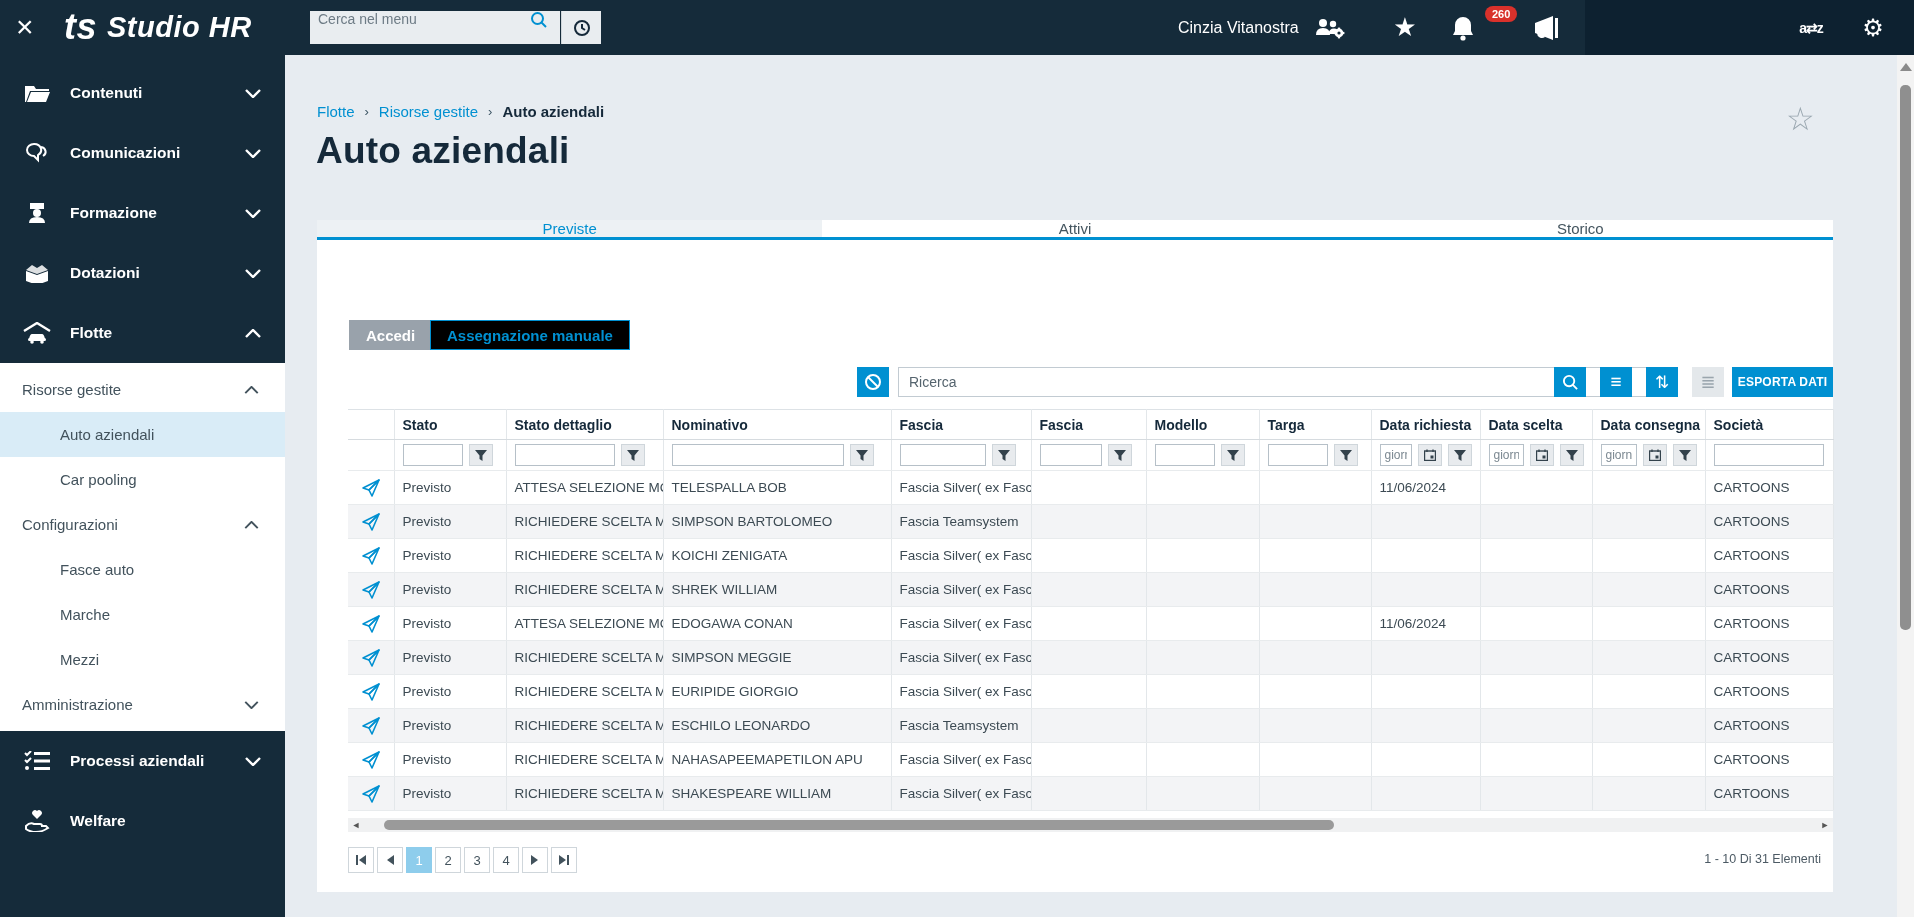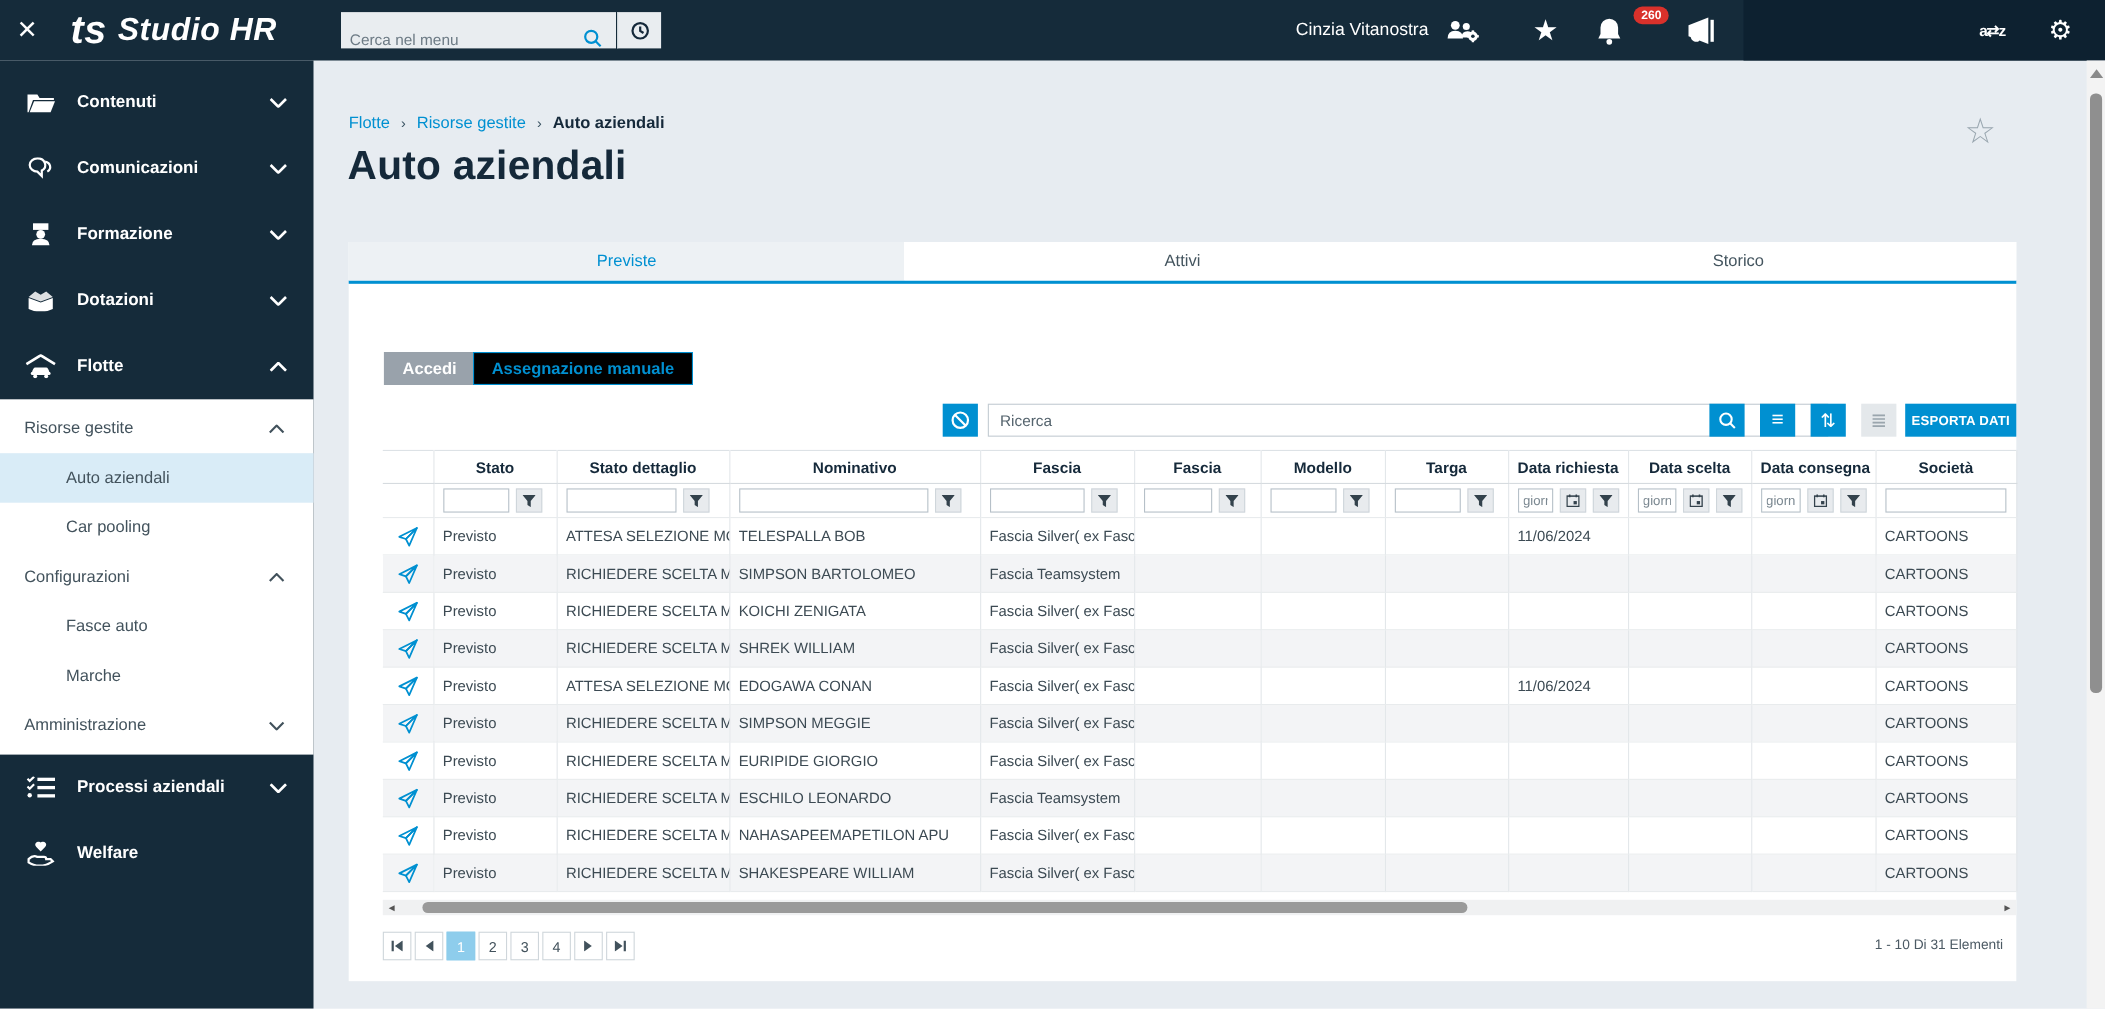--- a/index.html
+++ b/index.html
@@ -5,21 +5,21 @@
   * { box-sizing: border-box; margin:0; padding:0; }
   html,body { width:1914px; height:917px; overflow:hidden; }
   body { font-family:"Liberation Sans", sans-serif; background:#e7ecf1; position:relative; }
 
   
   .topbar { position:absolute; top:0; left:0; width:1914px; height:55px; background:#152b3a; z-index:50; }
   .topbar-dark-seg { position:absolute; top:0; left:1585px; width:329px; height:55px; background:#0d2130; }
   .tb-close { position:absolute; left:16px; top:7px; color:#fff; font-size:30px; font-weight:400; cursor:pointer; line-height:40px; }
   .tb-logo { position:absolute; left:64px; top:6px; color:#fff; font-style:italic; font-weight:bold; font-size:29px; letter-spacing:0.5px; display:flex; align-items:center; gap:10px; }
   .tb-logo .ts-glyph { font-size:36px; font-weight:900;text-align:center; }
-  .tb-search { position:absolute; left:310px; top:11px; width:250px; height:33px; background:#e9edf0; display:flex; align-items:flex-end; }
+  .tb-search { position:absolute; left:310px; top:11px; width:250px; height:33px; background:#e9edf0; display:flex; align-items:flex-start; }
   .tb-search input { flex:1; border:none; background:transparent; outline:none; padding:0 8px; font-size:14px; color:#3c4a53; }
   .tb-search input::placeholder { color:#6d7b85; }
   .tb-search .mag { width:30px; text-align:center; }
   .tb-history { position:absolute; left:561px; top:11px; width:40px; height:33px; background:#e9edf0; border-left:1px solid #cfd6da; display:flex; align-items:center; justify-content:center; }
   .tb-user { position:absolute; left:1178px; top:0; height:55px; line-height:55px; color:#fff; font-size:16px; }
   .tb-ic { position:absolute; top:0; height:55px; display:flex; align-items:center; justify-content:center; color:#fff; cursor:pointer; }
   .badge { position:absolute; left:1467px; top:6px; background:#d9312b; color:#fff; font-size:11px; font-weight:bold; border-radius:9px; padding:2px 7px;margin-left:18px; }
   .tb-az { font-size:14px; font-weight:bold; color:#fff; letter-spacing:-1px; }
   .tb-gear { font-size:24px; }
 
@@ -41,42 +41,42 @@
   
   .content { position:absolute; top:55px; left:285px; width:1608px; height:862px; }
   .breadcrumb { position:absolute; left:32px; top:48px; font-size:15px; display:flex; gap:10px; align-items:center; }
   .breadcrumb a { color:#0090d1; text-decoration:none; cursor:pointer; }
   .breadcrumb .sep { color:#3c5564; font-size:13px; }
   .breadcrumb .current { color:#15293a; font-weight:bold; }
   .page-title { position:absolute; left:31px; top:75px; font-size:37px; font-weight:bold; color:#15293a; letter-spacing:0.2px; }
   .fav-star { position:absolute; left:1501px; top:45px; font-size:32px; color:#9aa7b0; cursor:pointer; }
 
   .card { position:absolute; left:32px; top:165px; width:1516px; height:672px; background:#fff; }
-  .tabstrip { display:flex; height:38px; border-bottom:3px solid #0090d1; }
+  .tabstrip { display:flex; height:20px; border-bottom:3px solid #0090d1; }
   .tab { flex:1; display:flex; align-items:center; justify-content:center; font-size:15px; color:#44555f; background:#fff; cursor:pointer; }
   .tab.active { background:#edf1f4; color:#0090d1; }
 
   .btn-accedi { position:absolute; left:32px; top:100px; height:30px; padding:0 17px; background:#99a2ab; color:#fff; font-size:15px; font-weight:bold; border:none; cursor:pointer; }
   .btn-assegna { position:absolute; left:113px; top:100px; height:30px; padding:0 16px; background:#000000; color:#0090d1; font-size:15px; font-weight:bold; border:1px solid #0090d1; cursor:pointer; }
 
   .srow-btn { position:absolute; top:147px; width:32px; height:30px; border:none; display:flex; align-items:center; justify-content:center; cursor:pointer; }
   .blue-btn { background:#0090d1; color:#fff; }
   .gray-btn { background:#e4e8eb; color:#9aa5ad; }
   .btn-ban { left:540px; }
   .ricerca { position:absolute; left:581px; top:147px; width:764px; height:30px; border:1px solid #c2cbd2; font-size:14px; padding:0 10px; color:#3c4a53; outline:none; }
   .ricerca::placeholder { color:#55646e; }
   .btn-mag { left:1237px; }
   .btn-list { left:1283px; font-size:19px; font-weight:bold; }
   .btn-sort { left:1329px; font-size:17px; }
   .btn-detail { left:1375px; font-size:18px; }
   .btn-export { position:absolute; left:1415px; top:147px; width:101px; height:30px; background:#0090d1; color:#fff; border:none; font-size:12px; font-weight:bold; letter-spacing:0.2px; cursor:pointer; }
 
   
   table.grid { position:absolute; left:31px; top:189px; width:1485px; border-collapse:collapse; table-layout:fixed; border-top:1px solid #dde2e6; }
-  table.grid th { height:30px; font-size:14px; font-weight:bold; color:#15293a; text-align:center; padding:0 8px; border-right:1px solid #e3e7ea; border-bottom:1px solid #d6dbdf; background:#fff; white-space:nowrap; overflow:hidden; }
+  table.grid th { height:30px; font-size:14px; font-weight:bold; color:#15293a; text-align:left; padding:0 8px; border-right:1px solid #e3e7ea; border-bottom:1px solid #d6dbdf; background:#fff; white-space:nowrap; overflow:hidden; }
   table.grid td { height:34px; font-size:13.5px; color:#3c4a53; padding:0 8px; border-right:1px solid #e3e7ea; border-bottom:1px solid #e8ebed; white-space:nowrap; overflow:hidden; }
   table.grid tr.frow td { height:31px; background:#fff; }
   table.grid tbody tr:nth-child(even) td { background:#f3f4f6; }
   td.c-icon { text-align:center; padding:0; cursor:pointer; }
   .f-wrap { display:flex; align-items:center; gap:6px; }
   .f-input { height:22px; border:1px solid #b6c0c8; outline:none; font-size:12px; padding:0 4px; min-width:0; }
   .f-btn { width:24px; height:22px; background:#e8ebee; border:1px solid #cfd6db; display:flex; align-items:center; justify-content:center; cursor:pointer; flex:none; }
   .d-input { width:44px; }
   .d-input::placeholder { color:#7b8891; }
 
@@ -257,20 +257,23 @@
             <path d="M1 8 L8 1 L15 8" fill="none" stroke="#42525c" stroke-width="2.2"></path>
           </svg>
       </span>
     </div>
     <div class="sm-row sm-child">
       <span>Fasce auto</span>
     </div>
     <div class="sm-row sm-child">
       <span>Marche</span>
     </div>
+    <div class="sm-row sm-child">
+      <span>Mezzi</span>
+    </div>
     <div class="sm-row sm-group">
       <span>Amministrazione</span>
       <span class="chev">
         <svg width="15" height="8" viewBox="0 0 16 9">
             <path d="M1 1 L8 8 L15 1" fill="none" stroke="#42525c" stroke-width="2.2"></path>
           </svg>
       </span>
     </div>
   </div>
 

